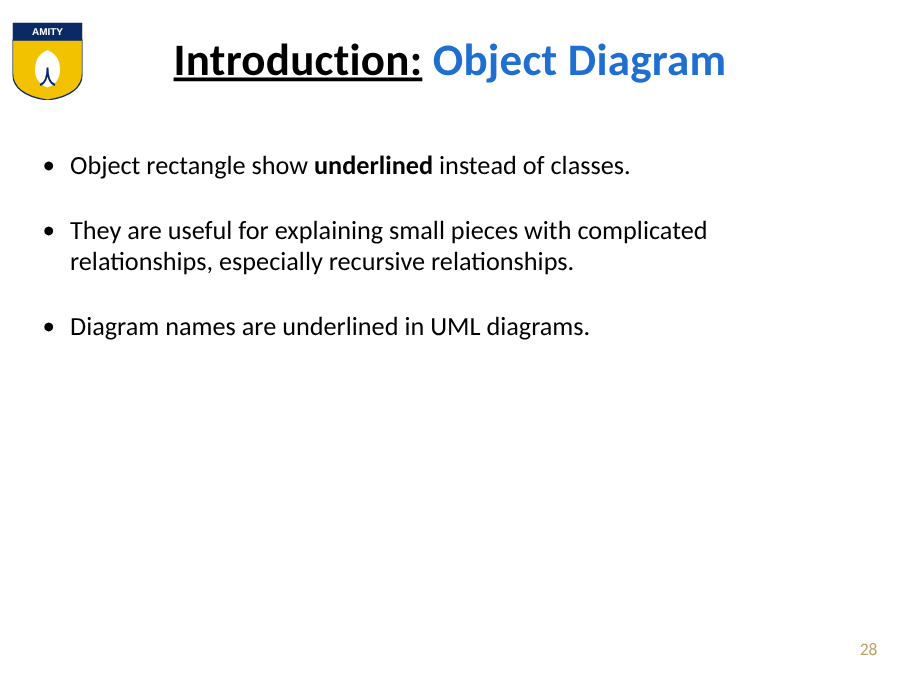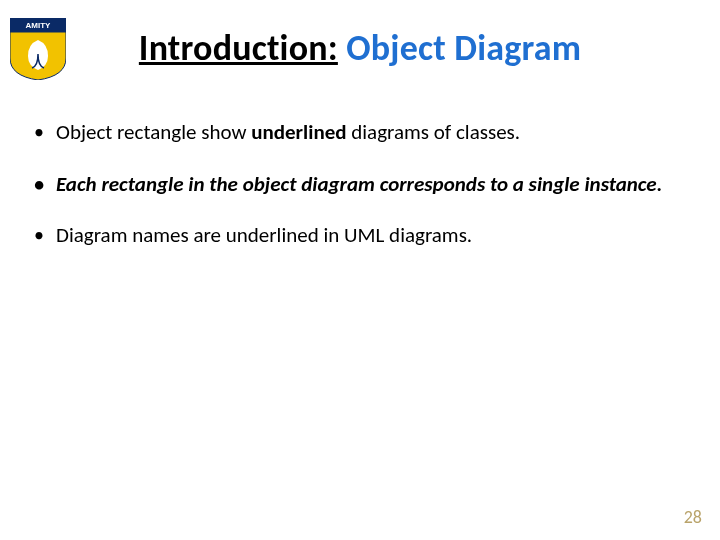--- a/index.html
+++ b/index.html
@@ -55,21 +55,21 @@
     position:absolute;
     left:2px;top:0;
     font-size:20px;
     color:#000;
   }
   .bold-italic{font-weight:700;font-style:italic}
   .bold{font-weight:700}
   .pagenum{
     position:absolute;
     bottom:12px;right:18px;
-    font-size:18px;
+    font-size:14px;
     color:#b9a36a;
   }
 </style>
 </head>
 <body>
 
 <div class="logo">
   <svg viewBox="0 0 56 62" width="56" height="62">
     <rect x="0" y="0" width="56" height="14" fill="#0a2a66"></rect>
     <text x="28" y="10" text-anchor="middle" font-size="8" fill="#ffffff" font-family="Arial" font-weight="700">AMITY</text>
@@ -80,19 +80,19 @@
 </div>
 
 <div class="title">
   <span class="intro">Introduction:</span>
   <span> </span>
   <span class="obj">Object Diagram</span>
 </div>
 
 <ul class="bullets">
   <li>
-    <span>Object rectangle show </span><span class="bold">underlined</span><span> diagrams of classes.</span>
+    <span>Object rectangle show </span><span class="bold">underlined</span><span> instead of classes.</span>
   </li>
-  <li class="bold-italic">Each rectangle in the object diagram corresponds to a single instance.</li>
+  <li>They are useful for explaining small pieces with complicated relationships, especially recursive relationships.</li>
   <li>Diagram names are underlined in UML diagrams.</li>
 </ul>
 
 <div class="pagenum">28</div>
 
 </body></html>

